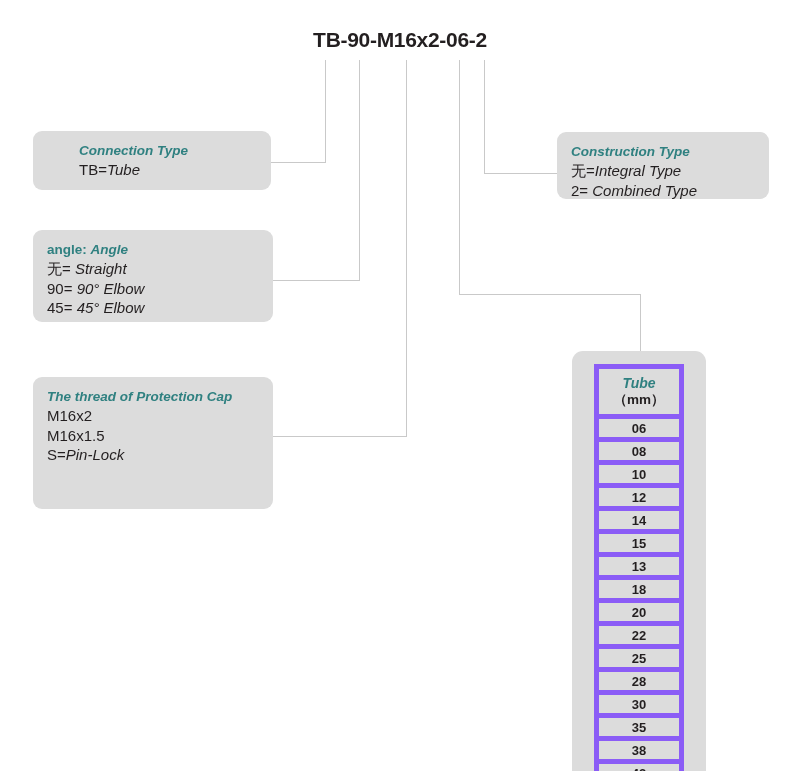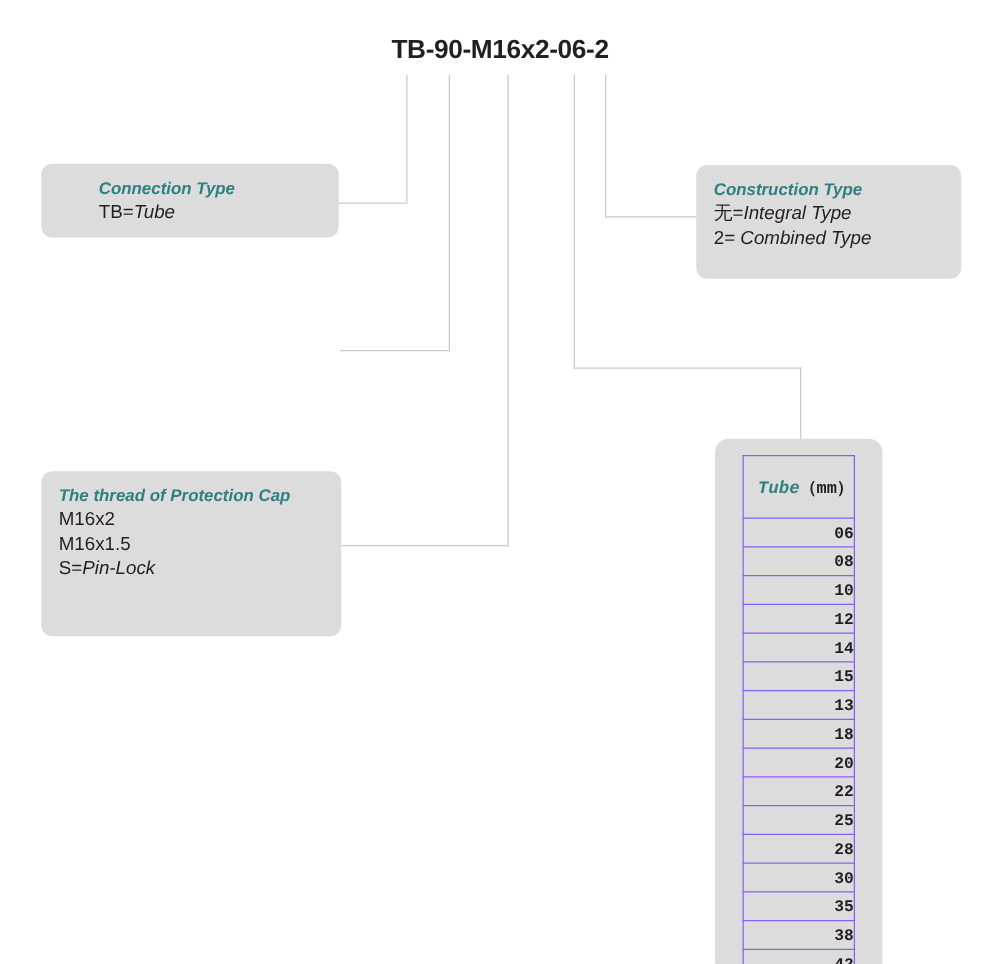--- a/index.html
+++ b/index.html
@@ -82,29 +82,28 @@
     position: absolute;
     left: 22px;
     top: 13px;
     width: 90px;
     border: 1px solid #7a7a7a;
     border-collapse: collapse;
     background: #dcdcdc;
     box-sizing: border-box;
   }
   .tube-table td {
-    border: 1px solid #8b5cf6;
-    text-align: right;
+    border: 5px solid #8b5cf6;
+    text-align: center;
     font-size: 13px;
     font-weight: bold;
     color: #231f20;
     height: 23px;
     padding: 0;
     box-sizing: border-box;
-    font-family: Liberation Mono, monospace;
   }
   .tube-table td.header-cell {
     height: 50px;
     font-weight: normal;
   }
   .tube-table .hd-tube {
     color: #2f8080;
     font-weight: bold;
     font-style: italic;
     font-size: 14px;
@@ -141,37 +140,51 @@
 
   <div class="callout" style="left:33px; top:114px; width:238px; height:59px;padding-left:46px;">
     <div class="head">
       <span class="plain"></span><span>Connection Type</span>
     </div>
     <div class="row">
       <span class="key">TB=</span><span class="val">Tube</span>
     </div>
   </div>
 
+  <div class="callout" style="left:33px; top:213px; width:240px; height:92px;">
+    <div class="head">
+      <span class="plain">angle:</span>&nbsp;<span>Angle</span>
+    </div>
+    <div class="row">
+      <span class="key">无=</span>&nbsp;<span class="val">Straight</span>
+    </div>
+    <div class="row">
+      <span class="key">90=</span>&nbsp;<span class="val">90° Elbow</span>
+    </div>
+    <div class="row">
+      <span class="key">45=</span>&nbsp;<span class="val">45° Elbow</span>
+    </div>
+  </div>
 
   <div class="callout" style="left:33px; top:360px; width:240px; height:132px;">
     <div class="head">
       <span class="plain"></span><span>The thread of Protection Cap</span>
     </div>
     <div class="row">
       <span class="key">M16x2</span><span class="val"></span>
     </div>
     <div class="row">
       <span class="key">M16x1.5</span><span class="val"></span>
     </div>
     <div class="row">
       <span class="key">S=</span><span class="val">Pin-Lock</span>
     </div>
   </div>
 
-  <div class="callout" style="left:557px; top:115px; width:212px; height:91px;">
+  <div class="callout" style="left:557px; top:115px; width:212px; height:67px;">
     <div class="head">
       <span class="plain"></span><span>Construction Type</span>
     </div>
     <div class="row">
       <span class="key">无=</span><span class="val">Integral Type</span>
     </div>
     <div class="row">
       <span class="key">2=</span>&nbsp;<span class="val">Combined Type</span>
     </div>
   </div>

